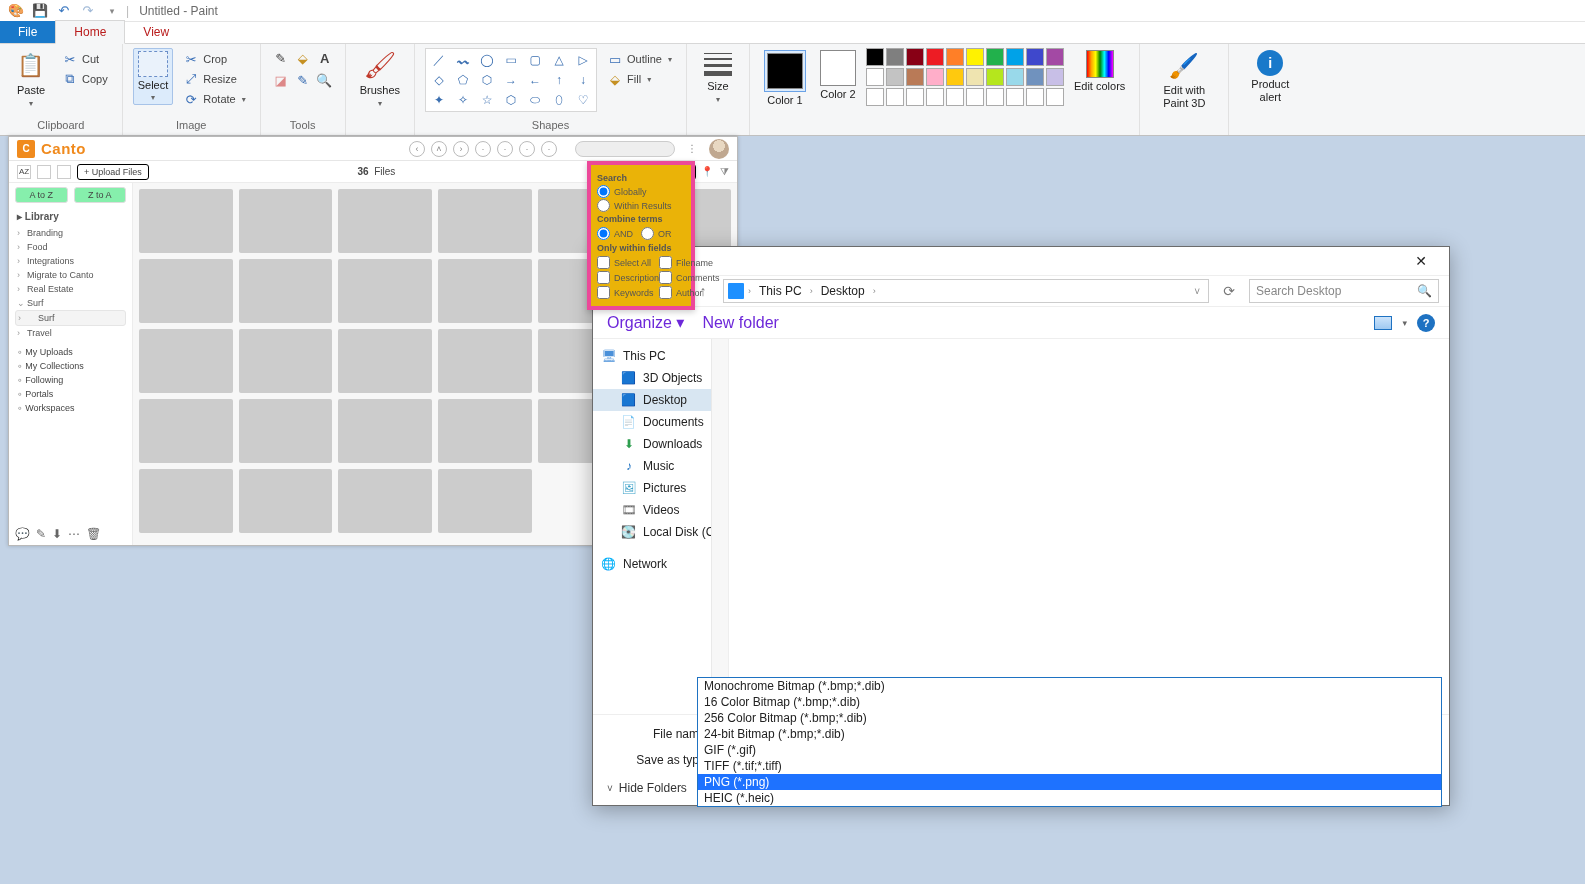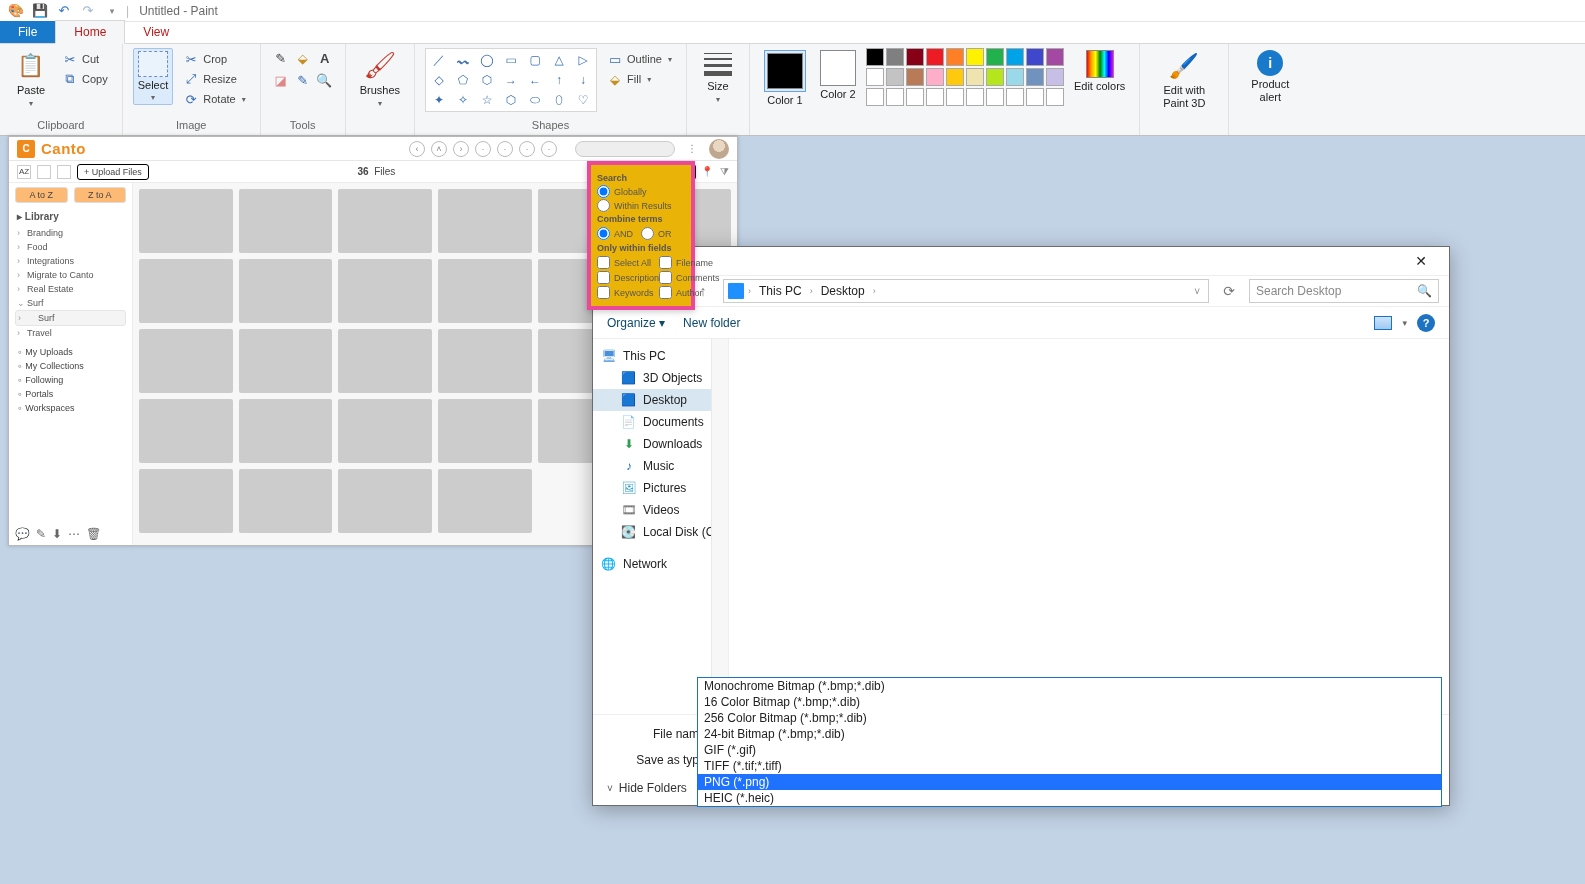--- a/index.html
+++ b/index.html
@@ -57,21 +57,21 @@
 #canto .logo-text{color:#f08a1d;font-weight:bold;font-size:15px;letter-spacing:.5px}
 #canto .nav-circles{display:flex;gap:6px;margin-left:auto;margin-right:12px}
 #canto .nav-circles span{width:16px;height:16px;border:1px solid #bbb;border-radius:50%;display:flex;align-items:center;justify-content:center;font-size:9px;color:#888}
 #canto .search{width:100px;height:16px;border:1px solid #ccc;border-radius:8px;background:#eee}
 #canto .avatar{width:20px;height:20px;border-radius:50%;background:#d8c9b0;margin-left:6px;background:radial-gradient(circle at 50% 35%,#e8d8c2 35%,#c0a890 36%)}
 #canto .subbar{height:22px;display:flex;align-items:center;padding:0 8px;background:#fff;border-bottom:1px solid #ececec;gap:6px}
 #canto .pill{border:1px solid #000000;border-radius:3px;padding:2px 6px;font-size:9px;background:#fff}
 #canto .body{flex:1;display:flex;min-height:0}
 #canto .side{width:124px;background:#fff;border-right:1px solid #ececec;padding:4px 6px;display:flex;flex-direction:column;gap:1px;overflow:hidden}
 #canto .side .hdr{display:flex;gap:6px;margin-bottom:4px}
-#canto .side .hdr span{flex:1;border:1px solid #ddd;border-radius:3px;padding:2px 12px;font-size:9px;text-align:center;background:#fdba74}
+#canto .side .hdr span{flex:1;border:1px solid #ddd;border-radius:3px;padding:2px 12px;font-size:9px;text-align:center;background:#86efac}
 #canto .tree-item{padding:2px 2px 2px 12px;font-size:9px;color:#555;white-space:nowrap;overflow:hidden;text-overflow:ellipsis;position:relative}
 #canto .tree-item::before{content:"›";position:absolute;left:2px;color:#999;font-size:9px}
 #canto .tree-item.open::before{content:"⌄"}
 #canto .tree-item.sel{background:#f4f4f4;border:1px solid #e5e5e5;border-radius:3px}
 #canto .tree-top{font-weight:bold;padding:3px 2px;color:#555}
 #canto .grid{flex:1;overflow:hidden;padding:6px;display:grid;grid-template-columns:repeat(6,1fr);grid-auto-rows:64px;gap:6px;background:#f7f7f7}
 #canto .thumb{background:#ccc;border-radius:2px}
 #canto .popup{position:absolute;top:24px;right:42px;width:108px;background:#eab308;border:4px solid #ec4899;box-shadow:0 2px 6px rgba(0,0,0,.2);padding:6px;font-size:9px;color:#555;z-index:3}
 #canto .popup .sec{font-weight:bold;margin:2px 0}
 #canto .popup label{display:flex;align-items:center;gap:4px;margin:1px 0;font-size:9px}
@@ -84,21 +84,21 @@
 #saveas .ttl .ic{width:16px;height:16px;background:linear-gradient(#f5d77a,#eca93b);border:1px solid #caa24a;border-radius:2px}
 #saveas .ttl .close{margin-left:auto;width:40px;height:24px;display:flex;align-items:center;justify-content:center;font-size:14px}
 #saveas .nav{height:32px;border-top:1px solid #eee;border-bottom:1px solid #eee;display:flex;align-items:center;padding:0 10px;gap:10px}
 #saveas .nav .arrow{width:20px;height:20px;display:flex;align-items:center;justify-content:center;color:#777;font-size:14px}
 #saveas .crumb{flex:1;height:24px;border:1px solid #ccc;display:flex;align-items:center;font-size:12px;padding:0 4px;gap:2px}
 #saveas .crumb .seg{padding:2px 6px}
 #saveas .crumb .sep{color:#888;font-size:9px}
 #saveas .crumb .drv{width:16px;height:16px;background:#1e90ff;border-radius:1px;margin-right:2px}
 #saveas .searchbox{width:190px;height:24px;border:1px solid #ccc;display:flex;align-items:center;padding:0 6px;color:#888;justify-content:space-between}
 #saveas .orgbar{height:32px;border-bottom:1px solid #eee;display:flex;align-items:center;padding:0 14px;gap:18px}
-#saveas .orgbar a{color:#0c4a6e;text-decoration:none;font-size:12px}
+#saveas .orgbar a{color:#6d28d9;text-decoration:none;font-size:16px}
 #saveas .orgbar .right{margin-left:auto;display:flex;align-items:center;gap:10px;color:#555}
 #saveas .orgbar .view-ic{width:18px;height:14px;border:1px solid #1e72c2;background:linear-gradient(#cde4fb,#9fc9f1)}
 #saveas .help{width:18px;height:18px;border-radius:50%;background:#1e72c2;color:#fff;display:flex;align-items:center;justify-content:center;font-size:11px;font-weight:bold}
 #saveas .main{flex:1;display:flex;min-height:0}
 #saveas .treepane{width:136px;border-right:1px solid #eee;padding:6px 0;overflow:auto;position:relative}
 #saveas .treepane::after{content:"";position:absolute;right:0;top:0;bottom:0;width:16px;background:#f7f7f7;border-left:1px solid #e9e9e9}
 #saveas .treepane .scroll-thumb{position:absolute;right:2px;top:4px;width:12px;height:18px;background:#cfcfcf;border-radius:2px}
 #saveas .tnode{display:flex;align-items:center;gap:6px;padding:3px 6px 3px 20px;font-size:12px;white-space:nowrap}
 #saveas .tnode.sel{background:#d8e6f2}
 #saveas .tnode .fic{width:16px;height:16px;display:flex;align-items:center;justify-content:center;font-size:12px}

